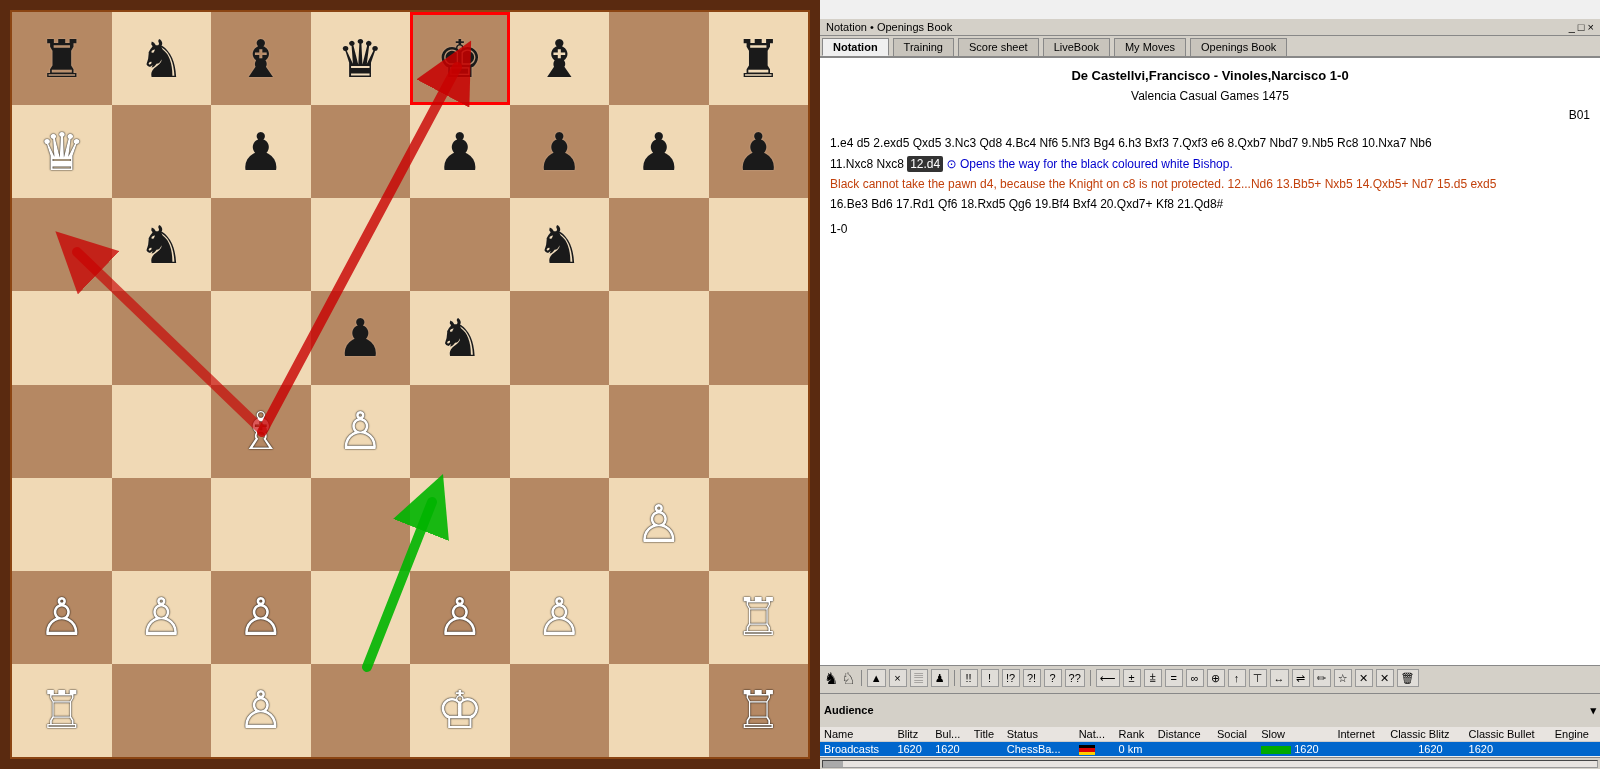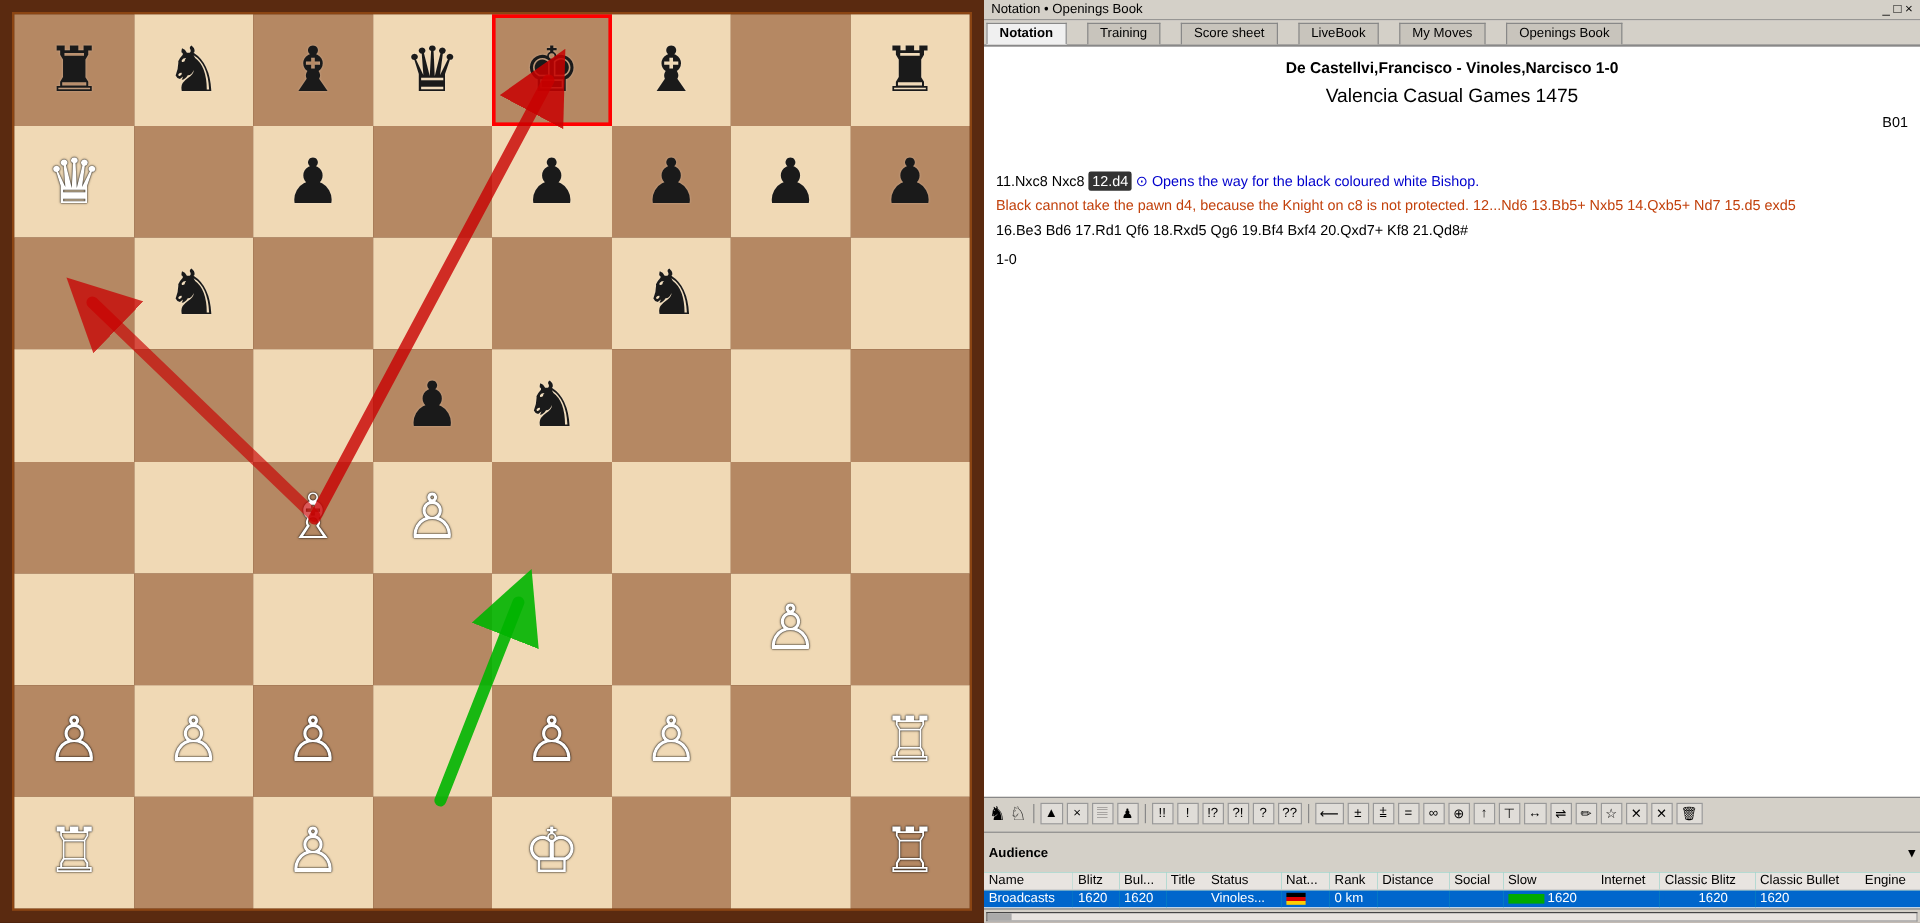--- a/index.html
+++ b/index.html
@@ -82,27 +82,28 @@
     }
 
     #title-bar {
       background: #d4d0c8;
       padding: 2px 6px;
       font-size: 11px;
       border-bottom: 1px solid #888;
       display: flex;
       align-items: center;
       justify-content: space-between;
+      margin-top: 19px;
     }
 
     #tab-bar {
       background: #d4d0c8;
       display: flex;
       border-bottom: 2px solid #888;
-      gap: 17px;
+      gap: 4px;
       padding: 2px 2px 0 2px;
     }
 
     .tab {
       padding: 2px 10px;
       font-size: 11px;
       cursor: pointer;
       border: 1px solid #888;
       border-bottom: none;
       background: #c8c4bc;
@@ -128,21 +129,21 @@
       margin-bottom: 8px;
     }
 
     #game-header .game-title {
       font-weight: bold;
       font-size: 13px;
       text-align: center;
     }
 
     #game-header .game-info {
-      font-size: 16px;
+      font-size: 12px;
     }
 
     #game-header .eco {
       font-size: 12px;
       text-align: right;
     }
 
     #moves-text {
       font-size: 12px;
       line-height: 1.7;
@@ -480,20 +481,21 @@
     <div class="tab">Openings Book</div>
   </div>
 
   <div id="notation-panel">
     <div id="game-header">
       <div class="game-title">De Castellvi,Francisco - Vinoles,Narcisco  1-0</div>
       <div class="game-info">Valencia Casual Games  1475</div>
       <div class="eco">B01</div>
     </div>
     <div id="moves-text">
+      <span>1.e4  d5  2.exd5  Qxd5  3.Nc3  Qd8  4.Bc4  Nf6  5.Nf3  Bg4  6.h3  Bxf3  7.Qxf3  e6  8.Qxb7  Nbd7  9.Nb5  Rc8  10.Nxa7  Nb6</span>
       <br>
       <span>11.Nxc8  Nxc8</span>&nbsp;<span class="move-highlight">12.d4</span>&nbsp;<span class="comment-blue">⊙ Opens the way for the black coloured white Bishop.</span>
       <br>
       <span class="comment-annotation">Black cannot take the pawn d4, because the Knight on c8 is not protected.  12...Nd6  13.Bb5+  Nxb5  14.Qxb5+  Nd7  15.d5  exd5</span>
       <br>
       <span>16.Be3  Bd6  17.Rd1  Qf6  18.Rxd5  Qg6  19.Bf4  Bxf4  20.Qxd7+  Kf8  21.Qd8#</span>
       <br>
       <span class="result-text">1-0</span>
     </div>
   </div>
@@ -557,21 +559,21 @@
           <th>Classic Bullet</th>
           <th>Engine</th>
         </tr>
       </thead>
       <tbody>
         <tr class="row-selected">
           <td>Broadcasts</td>
           <td>1620</td>
           <td>1620</td>
           <td></td>
-          <td>Vinoles...</td>
+          <td>ChessBa...</td>
           <td><span class="flag-de"></span></td>
           <td>0 km</td>
           <td></td>
           <td></td>
           <td><span class="bar-green"></span> <span>1620</span></td>
           <td></td>
           <td><span class="bar-blue"></span> <span>1620</span></td>
           <td>1620</td>
           <td></td>
         </tr>

